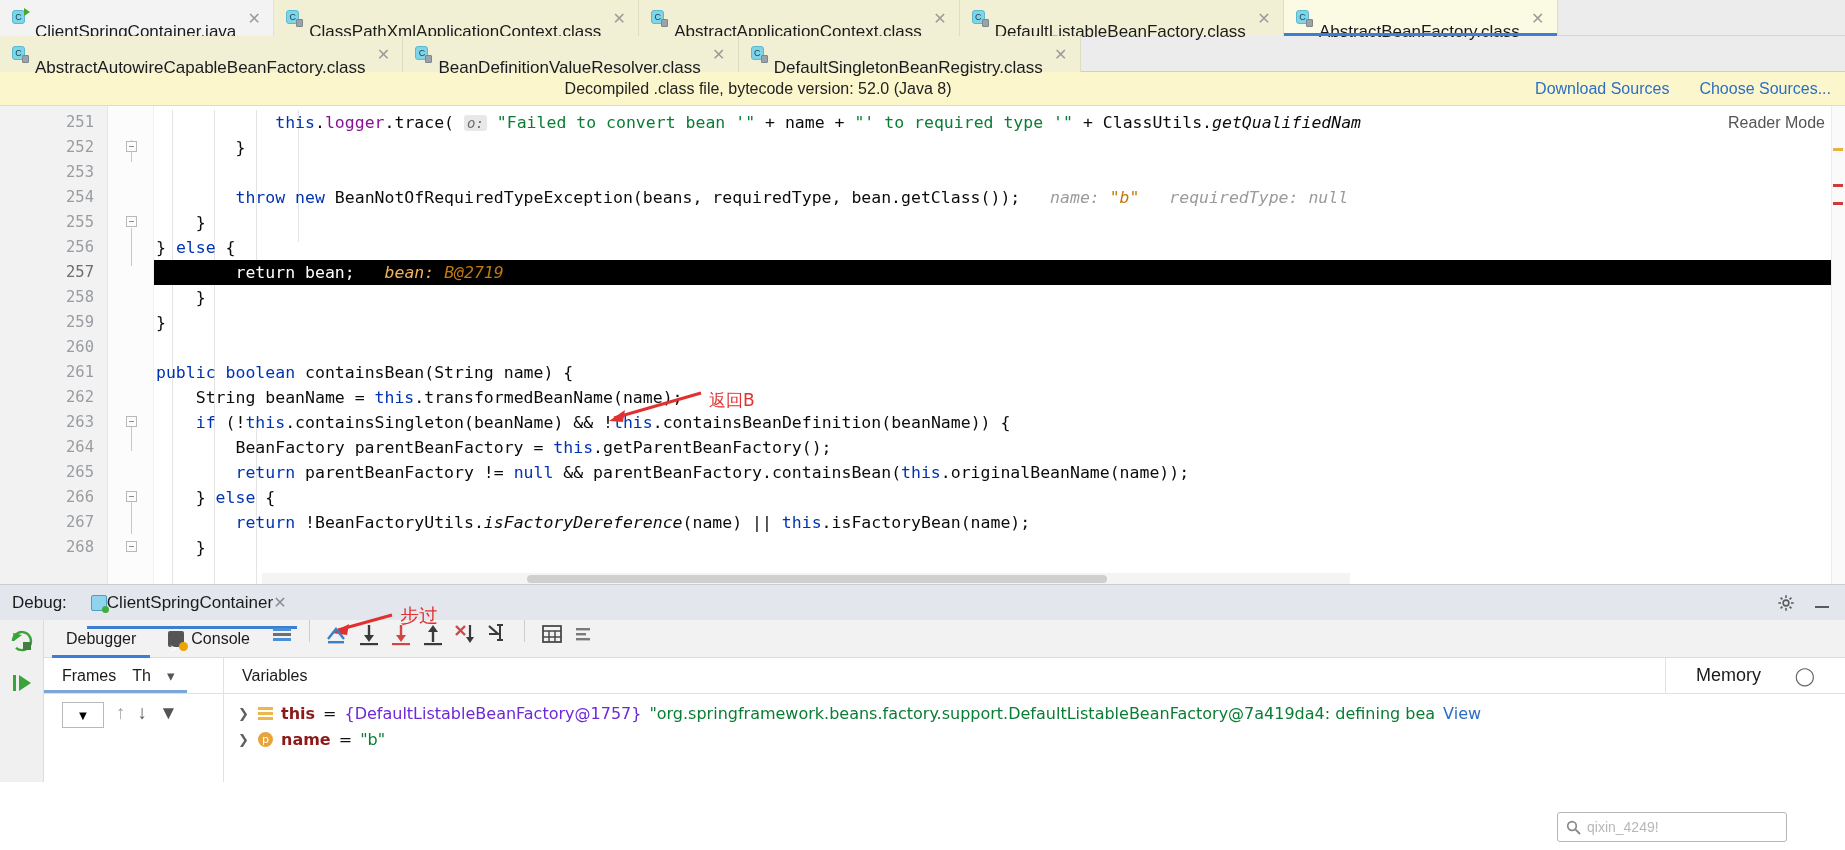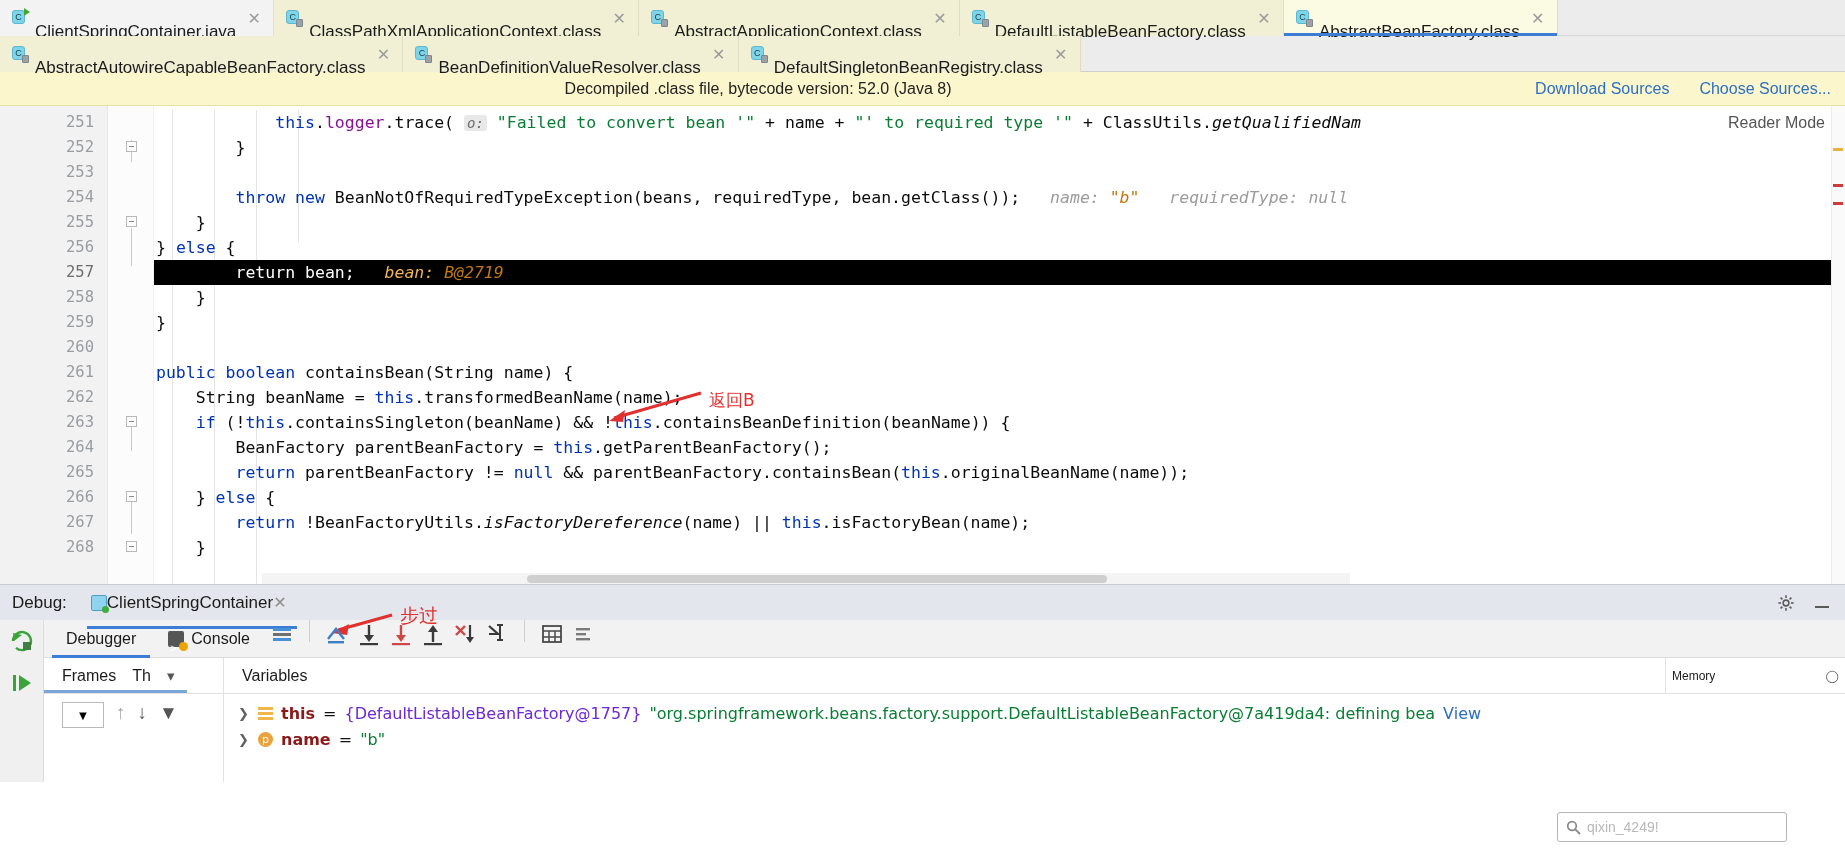--- a/index.html
+++ b/index.html
@@ -291,22 +291,22 @@
   .frames-head::after {
     content: ""; position: absolute; left: 0; right: 36px; bottom: 0;
     height: 3px; background: #7aa7d8;
   }
   .vars-head {
     flex: 1 1 auto; display: flex; align-items: center; padding-left: 18px;
     font-size: 16px; color: #1b1b1b;
   }
   .mem-head {
     width: 180px; flex: 0 0 180px; display: flex; align-items: center;
-    justify-content: space-between; padding: 0 6px;
-    font-size: 12px; color: #1b1b1b; border-left: 1px solid #e2e2e2;
+    justify-content: space-between; padding: 0 30px;
+    font-size: 18px; color: #1b1b1b; border-left: 1px solid #e2e2e2;
   }
 
   .dbg-content { flex: 1 1 auto; display: flex; }
   .frames-pane {
     width: 180px; flex: 0 0 180px; border-right: 1px solid #e2e2e2;
     display: flex; align-items: flex-start; gap: 12px; padding: 8px 0 0 18px;
   }
   .combo {
     width: 42px; height: 26px; border: 1px solid #b9b9b9; background: #fff;
     display: flex; align-items: center; justify-content: center;

